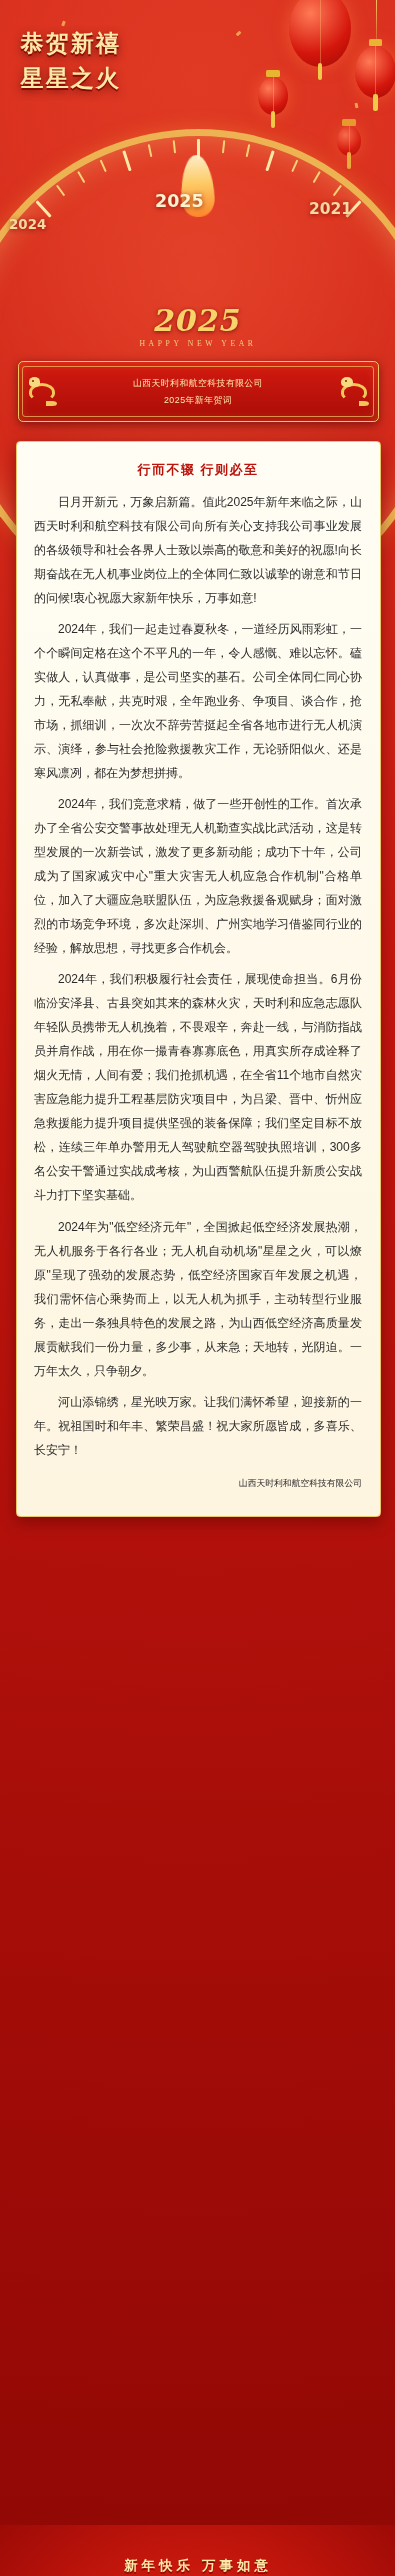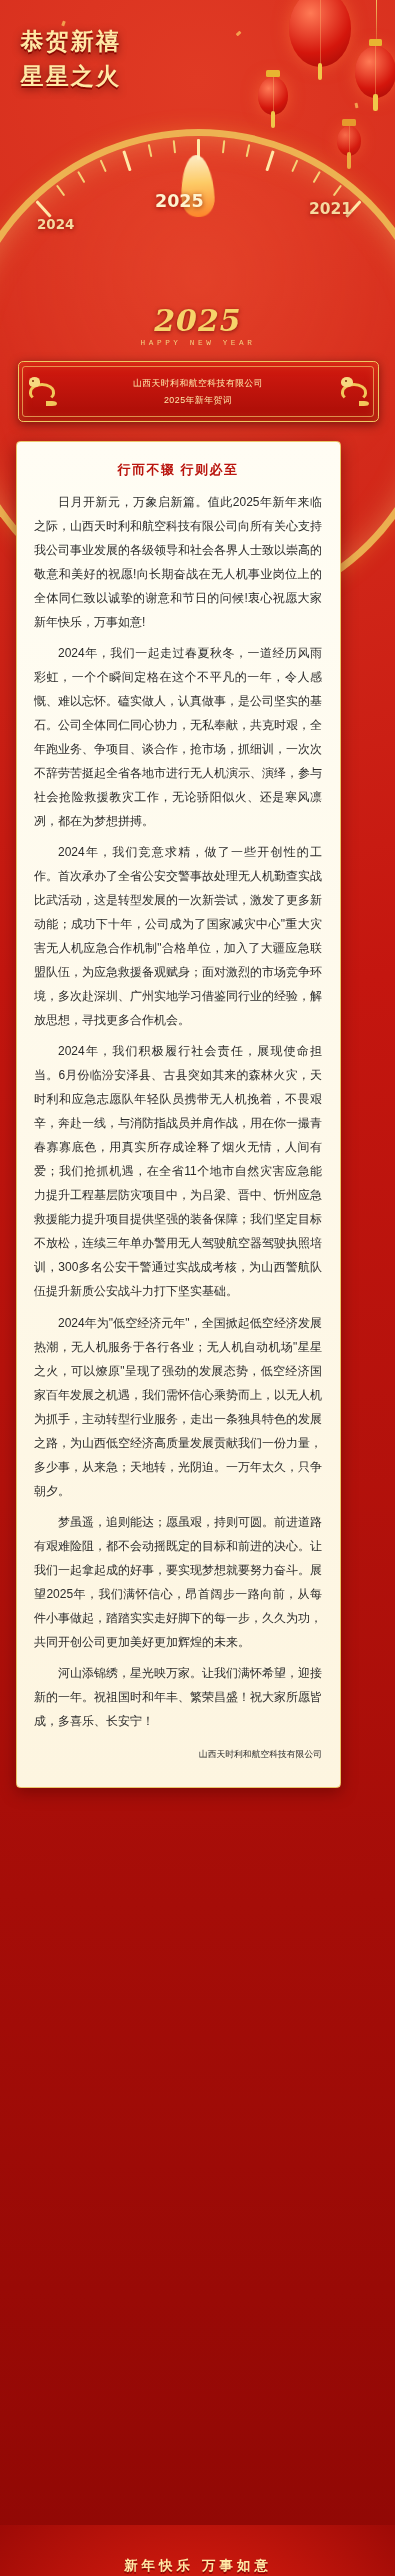--- a/index.html
+++ b/index.html
@@ -100,59 +100,59 @@
   }
 
   
   .year {
     position: absolute;
     color: #ffe9b0;
     font-family: "DejaVu Sans", sans-serif;
     font-weight: bold;
     text-shadow: 0 1px 5.2px rgba(120,10,0,.8);
   }
-  .year-2024 { left: 37px; top: 217px; font-size: 13.4px; color: #f6d9a0; }
+  .year-2024 { left: 9px; top: 217px; font-size: 13.4px; color: #f6d9a0; }
   .year-2025 { left: 155px; top: 191px; font-size: 17.5px; color: #fff3cf; }
   .year-2026 { left: 309px; top: 200px; font-size: 15.5px; color: #f6d9a0; }
 
   
   .headline {
     position: absolute;
     top: 26px; left: 20.6px;
     z-index: 5;
   }
   .headline div {
     font-size: 23px;
     font-weight: bold;
     color: #ffe9a6;
     letter-spacing: 2.1px;
     line-height: 1.5;
     text-shadow: 0 1.5px 0 #8d0a04, 0 3.1px 8.2px rgba(60,0,0,.7);
-    font-family: Liberation Mono, monospace;
+    font-family: Liberation Sans, sans-serif;
   }
 
   
   .script-block {
     position: absolute;
     top: 303px; left: 0; right: 0;
     text-align: center;
     z-index: 6;
   }
   .script-2025 {
     font-family: "DejaVu Serif", serif;
     font-style: italic;
     font-size: 30px;
     font-weight: bold;
     color: #f7d36a;
     letter-spacing: 1px;
     text-shadow: 0 1px 4.1px rgba(90,0,0,.7);
   }
   .happy {
     margin-top: 1px;
-    font-family: Liberation Mono, monospace;
+    font-family: Liberation Serif, serif;
     font-size: 7.7px;
     letter-spacing: 3.6px;
     color: #f3cf80;
   }
 
   
   .banner {
     position: absolute;
     top: 361px; left: 17.5px;
     width: 361px; height: 61px;
@@ -213,21 +213,21 @@
     right: 1px; bottom: 1px;
     width: 10.3px; height: 5.2px;
     background: #f2c75a;
     border-radius: 0 50% 50% 0;
   }
 
   
   .card {
     position: absolute;
     top: 441px; left: 15.5px;
-    width: 325px;
+    width: 365px;
     background: linear-gradient(#fffdf4, #fdf5e0);
     border: 1.5px solid #e9c66a;
     border-radius: 4.1px;
     box-shadow: 0 4.1px 15.5px rgba(70,0,0,.45);
     padding: 15.5px 17.5px 23px;
     z-index: 8;
   }
   .card-title {
     text-align: center;
     font-size: 13px;
@@ -363,21 +363,20 @@
     </div>
   </div>
 
   <div class="card">
     <div class="card-title">行而不辍 行则必至</div>
     <p>日月开新元，万象启新篇。值此2025年新年来临之际，山西天时利和航空科技有限公司向所有关心支持我公司事业发展的各级领导和社会各界人士致以崇高的敬意和美好的祝愿!向长期奋战在无人机事业岗位上的全体同仁致以诚挚的谢意和节日的问候!衷心祝愿大家新年快乐，万事如意!</p>
     <p>2024年，我们一起走过春夏秋冬，一道经历风雨彩虹，一个个瞬间定格在这个不平凡的一年，令人感慨、难以忘怀。磕实做人，认真做事，是公司坚实的基石。公司全体同仁同心协力，无私奉献，共克时艰，全年跑业务、争项目、谈合作，抢市场，抓细训，一次次不辞劳苦挺起全省各地市进行无人机演示、演绎，参与社会抢险救援教灾工作，无论骄阳似火、还是寒风凛冽，都在为梦想拼搏。</p>
     <p>2024年，我们竞意求精，做了一些开创性的工作。首次承办了全省公安交警事故处理无人机勤查实战比武活动，这是转型发展的一次新尝试，激发了更多新动能；成功下十年，公司成为了国家减灾中心"重大灾害无人机应急合作机制"合格单位，加入了大疆应急联盟队伍，为应急救援备观赋身；面对激烈的市场竞争环境，多次赴深圳、广州实地学习借鉴同行业的经验，解放思想，寻找更多合作机会。</p>
     <p>2024年，我们积极履行社会责任，展现使命担当。6月份临汾安泽县、古县突如其来的森林火灾，天时利和应急志愿队年轻队员携带无人机挽着，不畏艰辛，奔赴一线，与消防指战员并肩作战，用在你一撮青春寡寡底色，用真实所存成诠释了烟火无情，人间有爱；我们抢抓机遇，在全省11个地市自然灾害应急能力提升工程基层防灾项目中，为吕梁、晋中、忻州应急救援能力提升项目提供坚强的装备保障；我们坚定目标不放松，连续三年单办警用无人驾驶航空器驾驶执照培训，300多名公安干警通过实战成考核，为山西警航队伍提升新质公安战斗力打下坚实基础。</p>
     <p>2024年为"低空经济元年"，全国掀起低空经济发展热潮，无人机服务于各行各业；无人机自动机场"星星之火，可以燎原"呈现了强劲的发展态势，低空经济国家百年发展之机遇，我们需怀信心乘势而上，以无人机为抓手，主动转型行业服务，走出一条独具特色的发展之路，为山西低空经济高质量发展贡献我们一份力量，多少事，从来急；天地转，光阴迫。一万年太久，只争朝夕。</p>
-    <p>梦虽遥，追则能达；愿虽艰，持则可圆。前进道路有艰难险阻，都不会动摇既定的目标和前进的决心。让我们一起拿起成的好事，要实现梦想就要努力奋斗。展望2025年，我们满怀信心，昂首阔步一路向前，从每件小事做起，踏踏实实走好脚下的每一步，久久为功，共同开创公司更加美好更加辉煌的未来。</p>
     <p>河山添锦绣，星光映万家。让我们满怀希望，迎接新的一年。祝祖国时和年丰、繁荣昌盛！祝大家所愿皆成，多喜乐、长安宁！</p>
     <div class="sign">
       <div>山西天时利和航空科技有限公司</div>
     </div>
   </div>
 
   <div class="bottom">
 
     <div class="bottom-greet">
       <div>新年快乐  万事如意</div>

